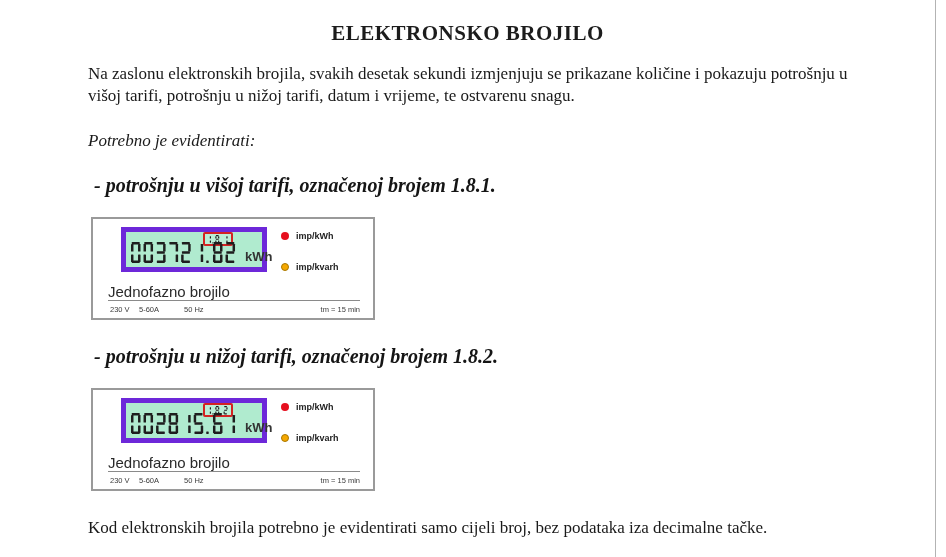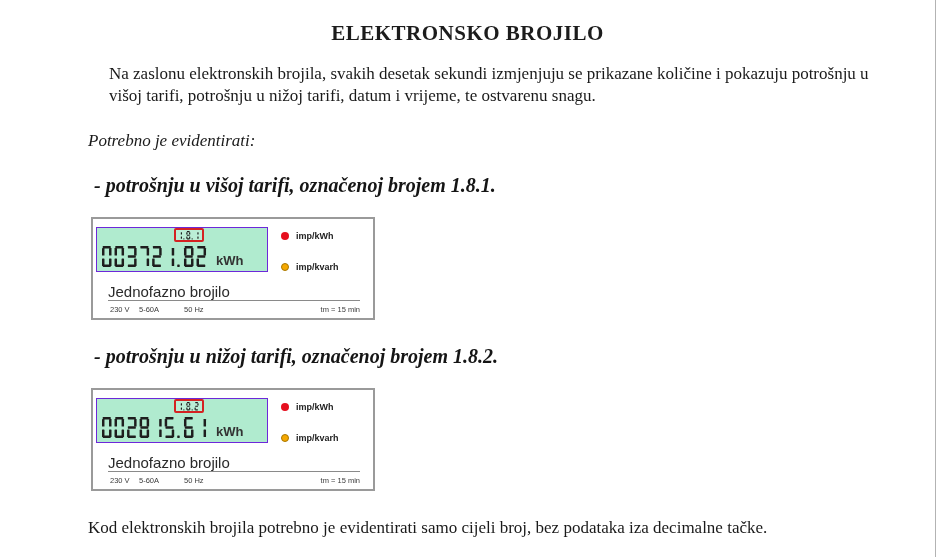--- a/index.html
+++ b/index.html
@@ -5,38 +5,38 @@
   html,body{margin:0;padding:0;background:#fff;}
   body{width:946px;height:557px;position:relative;overflow:hidden;
        font-family:"Liberation Serif",serif;color:#1a1a1a;}
 
   .page-edge{position:absolute;left:935px;top:0;width:1px;height:557px;background:#b3b3b3;}
 
   .doc-title{position:absolute;top:21px;left:0;width:935px;text-align:center;
              font-size:21px;font-weight:bold;letter-spacing:.5px;color:#1c1c1c;}
 
   .para{position:absolute;left:88px;width:792px;font-size:17px;line-height:22px;}
-  .para-intro{top:63px;margin-left:21px;}
+  .para-intro{top:63px;}
   .para-note{top:130px;font-style:italic;}
   .para-closing{top:517px;}
 
   .subheading{position:absolute;left:94px;width:700px;font-size:20px;
               font-weight:bold;font-style:italic;color:#151515;}
   .subheading-1{top:174px;}
   .subheading-2{top:345px;}
 
   
   .meter-card{position:absolute;left:91px;width:284px;height:103px;
               box-sizing:border-box;border:2px solid #9a9a9a;background:#fff;
               font-family:"Liberation Sans",sans-serif;}
   .meter-card-1{top:217px;}
   .meter-card-2{top:388px;}
 
-  .lcd{position:absolute;left:3px;top:8px;width:172px;height:45px;
-       border:1px solid #6d28d9;box-sizing:border-box;}
+  .lcd{position:absolute;left:28px;top:8px;width:146px;height:45px;
+       border:5px solid #6d28d9;box-sizing:border-box;}
   .obis{position:absolute;top:0px;left:77px;border:2px solid #d42222;
         border-radius:2px;padding:1px 2px 0 2px;line-height:0;background:rgba(255,255,255,0.15);}
   .reading{position:absolute;left:5px;bottom:4px;display:flex;align-items:flex-end;line-height:0;}
   .lcd-unit{font-size:13px;font-weight:600;color:#333;margin-left:6px;line-height:13px;}
 
   .leds{position:absolute;left:188px;top:12px;display:flex;flex-direction:column;gap:21px;}
   .led-row{display:flex;align-items:center;gap:7px;font-size:9px;color:#222;font-weight:600;}
   .led-dot{width:8px;height:8px;border-radius:50%;box-sizing:border-box;}
   .led-dot.amber{border:1px solid #a87700;}
 

